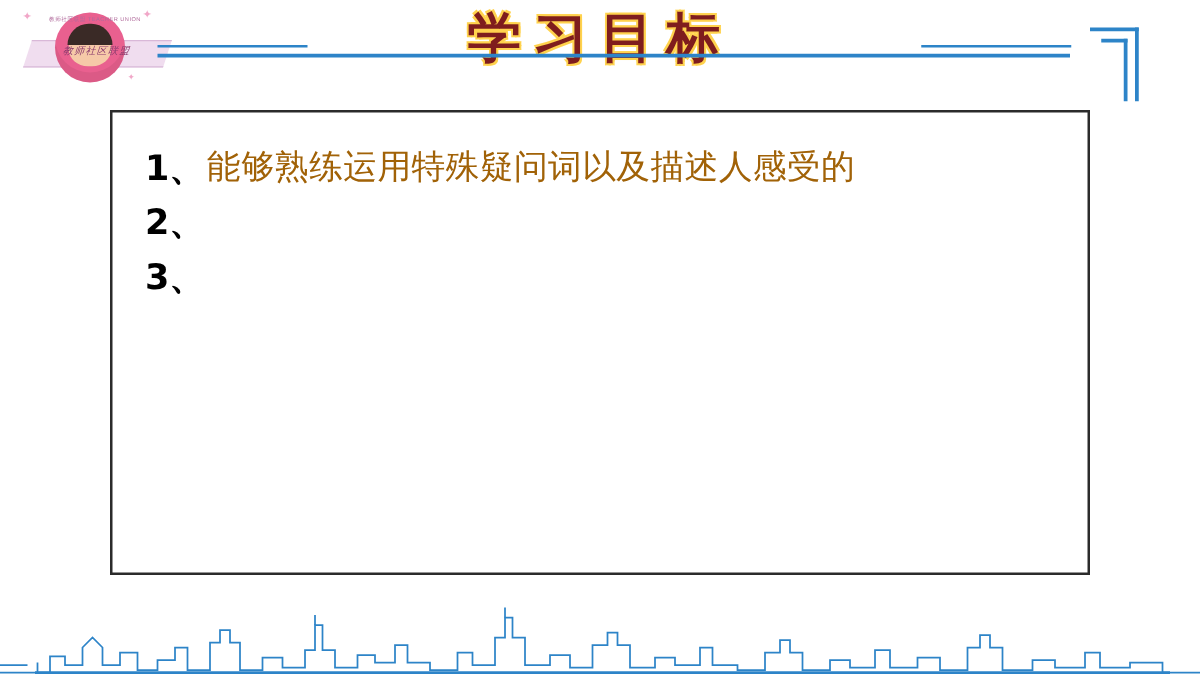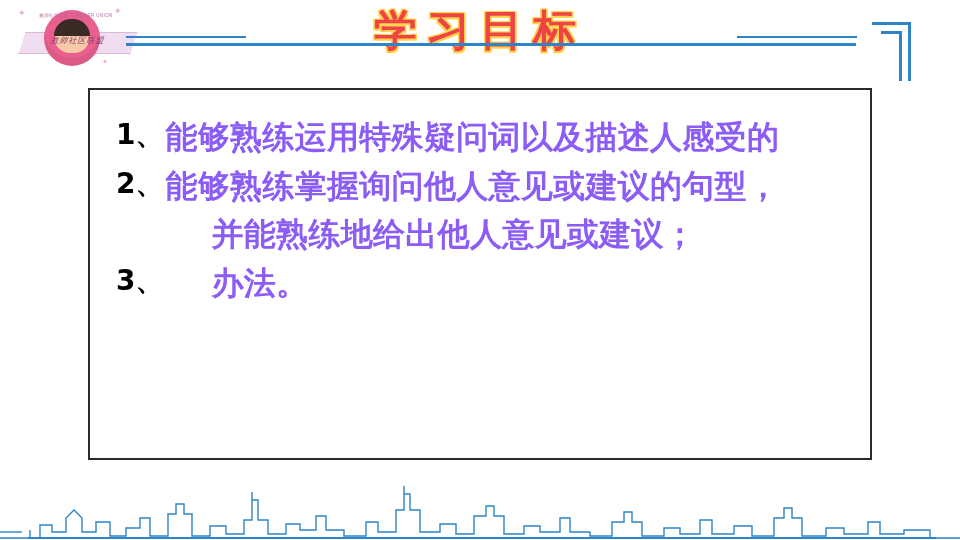--- a/index.html
+++ b/index.html
@@ -102,21 +102,21 @@
   .title {
     position: absolute;
     left: 0;
     top: 2px;
     width: 960px;
     text-align: center;
     font-family: "DejaVu Sans", sans-serif;
     font-size: 43px;
     font-weight: bold;
     letter-spacing: 10px;
-    color: #ef4444;
+    color: #7f1d1d;
     text-shadow:
       -1.5px -1.5px 0 #ffd24d,
        1.5px -1.5px 0 #ffd24d,
       -1.5px  1.5px 0 #ffd24d,
        1.5px  1.5px 0 #ffd24d,
        0 0 2px #ffd24d;
   }
 
   
   .rule {
@@ -181,23 +181,23 @@
     font-family: "DejaVu Sans", sans-serif;
     font-size: 28px;
     font-weight: bold;
     color: #000000;
     line-height: 1.48;
     white-space: nowrap;
     flex: 0 0 auto;
   }
   .goal-text {
     font-family: "DejaVu Sans", sans-serif;
-    font-size: 32px;
-    font-weight: bold;
-    color: #8b5cf6;
+    font-size: 27px;
+    font-weight: normal;
+    color: #a16207;
     line-height: 1.48;
     letter-spacing: 0.3px;
     padding-left: 2px;
   }
   .goal-text .indent-line {
     display: block;
     padding-left: 46px;
   }
 
   
@@ -237,30 +237,25 @@
 
     <div class="goal">
       <div class="goal-num">1、</div>
       <div class="goal-text">
         <span>能够熟练运用特殊疑问词以及描述人感受的</span>
       </div>
     </div>
 
     <div class="goal">
       <div class="goal-num">2、</div>
-      <div class="goal-text">
-        <span>能够熟练掌握询问他人意见或建议的句型，</span>
-        <span class="indent-line">并能熟练地给出他人意见或建议；</span>
-      </div>
     </div>
 
     <div class="goal">
       <div class="goal-num">3、</div>
       <div class="goal-text">
-        <span class="indent-line">办法。</span>
       </div>
     </div>
 
   </div>
 
   <svg class="skyline" viewBox="0 0 960 70" preserveAspectRatio="none">
     <g fill="none" stroke="#2d84c8" stroke-width="1.4">
       <path d="M0,68 L40,68 L40,55 L52,55 L52,62 L66,62 L66,48 L74,40 L82,48 L82,62 L96,62 L96,52 L110,52 L110,66 L126,66 L126,58 L140,58 L140,48 L150,48 L150,66 L168,66 L168,44 L176,44 L176,34 L184,34 L184,44 L192,44 L192,66 L210,66 L210,56 L226,56 L226,64 L244,64 L244,50 L252,50 L252,30 L258,30 L258,50 L268,50 L268,64 L286,64 L286,54 L300,54 L300,60 L316,60 L316,46 L326,46 L326,60 L344,60 L344,66 L366,66 L366,52 L378,52 L378,62 L396,62 L396,40 L404,40 L404,24 L410,24 L410,40 L420,40 L420,62 L440,62 L440,54 L456,54 L456,64 L474,64 L474,46 L486,46 L486,36 L494,36 L494,46 L504,46 L504,64 L524,64 L524,56 L540,56 L540,62 L560,62 L560,48 L570,48 L570,62 L590,62 L590,66 L612,66 L612,52 L624,52 L624,42 L632,42 L632,52 L642,52 L642,66 L664,66 L664,58 L680,58 L680,64 L700,64 L700,50 L712,50 L712,64 L734,64 L734,56 L752,56 L752,66 L774,66 L774,48 L784,48 L784,38 L792,38 L792,48 L802,48 L802,66 L826,66 L826,58 L844,58 L844,64 L868,64 L868,52 L880,52 L880,64 L904,64 L904,60 L930,60 L930,68 L960,68"></path>
       <path d="M30,60 L30,68"></path>
       <path d="M252,30 L252,22"></path>

